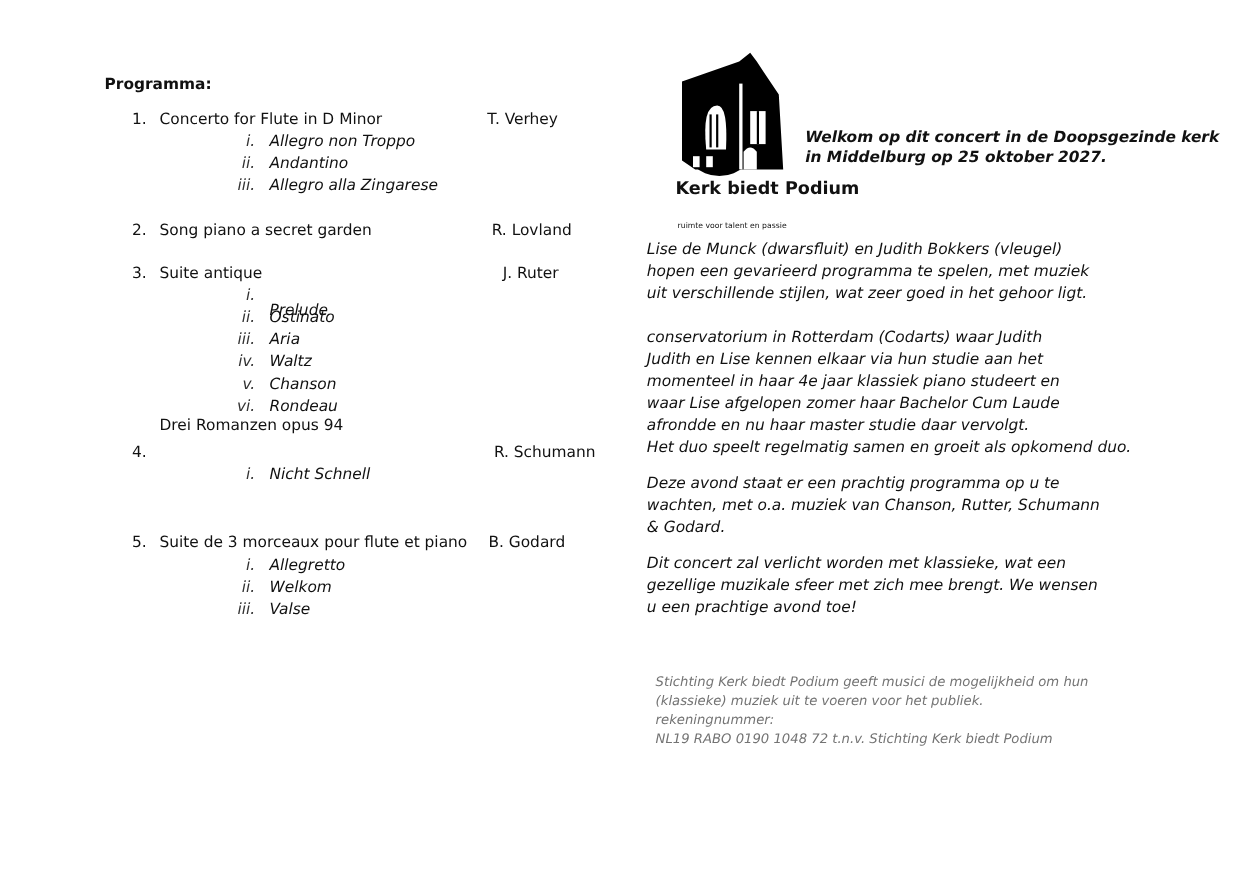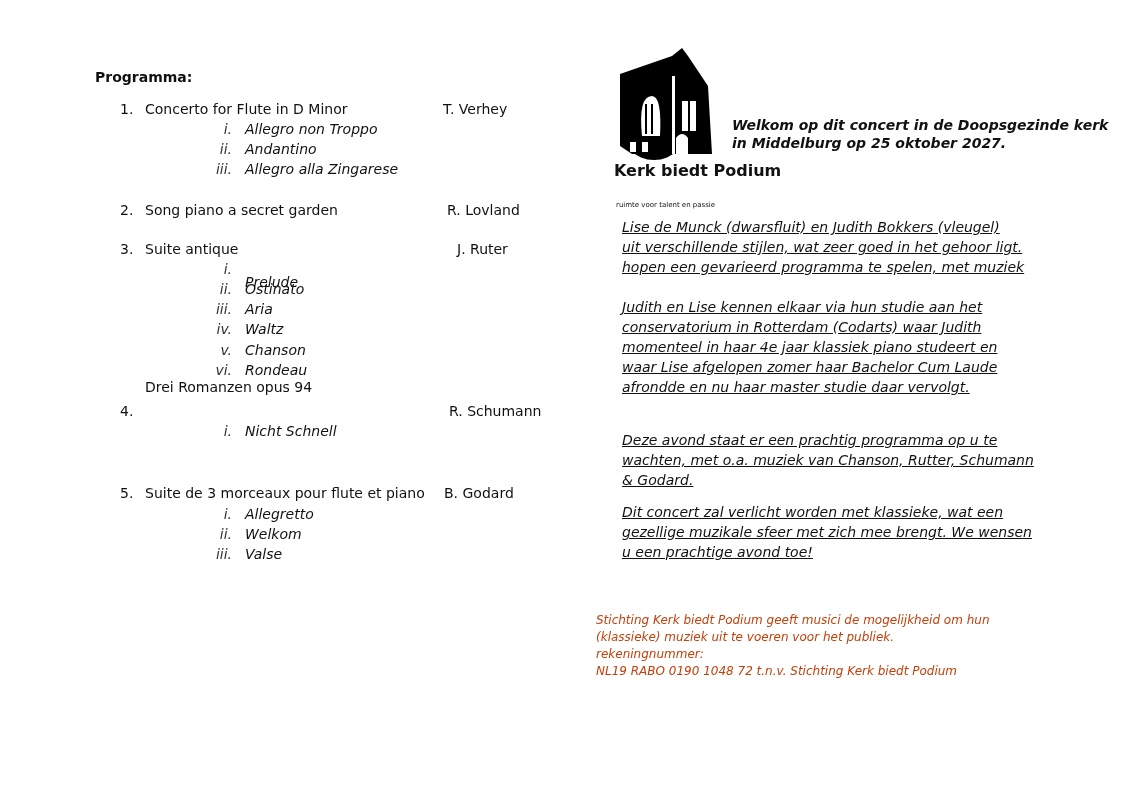--- a/index.html
+++ b/index.html
@@ -9,22 +9,22 @@
   .heading { left:95px; top:69px; font-size:14px; font-weight:bold; }
   .item { font-size:14px; }
   .item .num { position:absolute; left:120px; }
   .item .title { position:absolute; left:145px; }
   .item .composer { position:absolute; }
   .mv { font-size:14px; font-style:italic; }
   .mv .roman { position:absolute; width:40px; text-align:right; left:192px; font-style:italic; color:#333; }
   .mv .name { position:absolute; left:245px; }
   .logo { left:612px; top:46px; width:110px; height:142px; }
   .welcome { left:732px; top:116px; font-size:14px; font-weight:bold; font-style:italic; line-height:18px; }
-  .para { left:622px; font-size:14px; font-style:italic; line-height:20px;text-decoration:underline; }
-  .footer { left:596px; top:612px; font-size:12px; font-style:italic; color:#c2410c; line-height:17px; }
+  .para { left:588px; font-size:14px; font-style:italic; line-height:20px; }
+  .footer { left:596px; top:612px; font-size:12px; font-style:italic; color:#737373; line-height:17px; }
 </style>
 </head>
 <body>
 
 <div class="abs heading">Programma:</div>
 
 <div class="item">
   <span class="abs num" style="top:101px">1.</span>
   <span class="abs title" style="top:101px">Concerto  for Flute  in D Minor</span>
   <span class="abs composer" style="left:443px;top:101px">T. Verhey</span>
@@ -125,29 +125,30 @@
   <div style="position:absolute;left:4px;top:131px;font-size:7px;white-space:nowrap;margin-top:24px;">ruimte voor talent en passie</div>
 </div>
 
 <div class="abs welcome">
   <div>Welkom op dit concert in de Doopsgezinde kerk</div>
   <div>in Middelburg op 25 oktober 2027.</div>
 </div>
 
 <div class="abs para" style="top:217px">
   <div>Lise de Munck (dwarsfluit) en Judith Bokkers (vleugel)</div>
+  <div>hopen een gevarieerd programma te spelen, met muziek</div>
   <div>uit verschillende stijlen, wat zeer goed in het gehoor ligt.</div>
-  <div>hopen een gevarieerd programma te spelen, met muziek</div>
 </div>
 <div class="abs para" style="top:297px">
+  <div>conservatorium in Rotterdam (Codarts) waar Judith</div>
   <div>Judith en Lise kennen elkaar via hun studie aan het</div>
-  <div>conservatorium in Rotterdam (Codarts) waar Judith</div>
   <div>momenteel in haar 4e jaar klassiek piano studeert en</div>
   <div>waar Lise afgelopen zomer haar Bachelor Cum Laude</div>
   <div>afrondde en nu haar master studie daar vervolgt.</div>
+  <div>Het duo speelt regelmatig samen en groeit als opkomend duo.</div>
 </div>
 <div class="abs para" style="top:430px">
   <div>Deze avond staat er een prachtig programma op u te</div>
   <div>wachten, met o.a. muziek van Chanson, Rutter,  Schumann</div>
   <div>&amp; Godard.</div>
 </div>
 <div class="abs para" style="top:502px">
   <div>Dit concert zal verlicht worden met klassieke, wat een</div>
   <div>gezellige muzikale sfeer met zich mee brengt. We wensen</div>
   <div>u een prachtige avond toe!</div>

